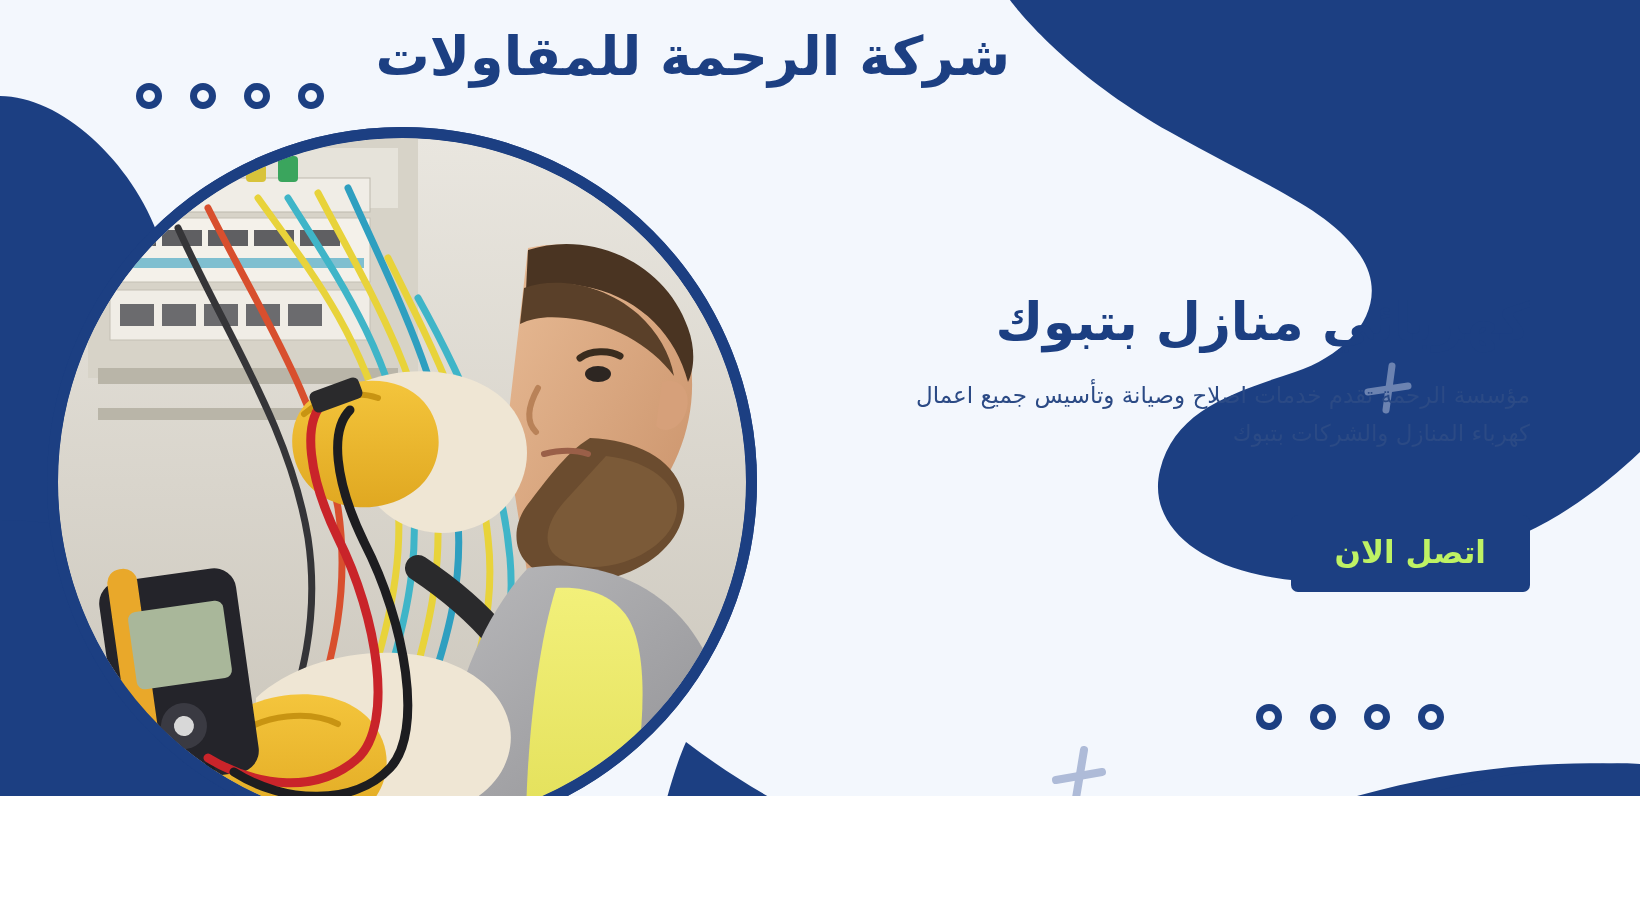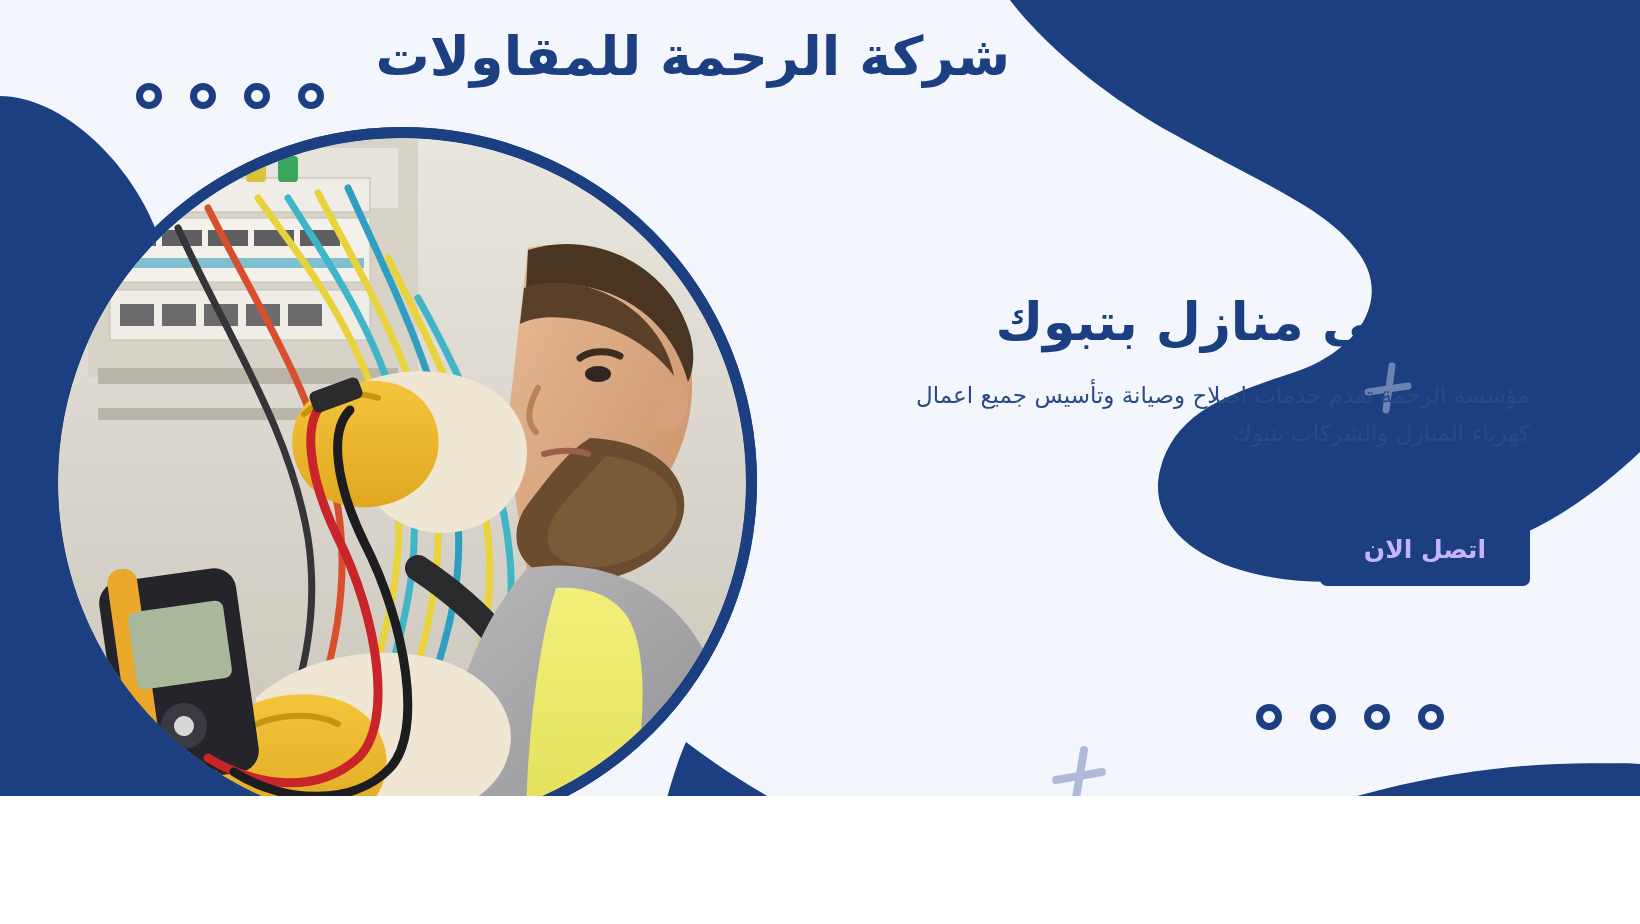--- a/index.html
+++ b/index.html
@@ -104,22 +104,22 @@
     font-size:23px;
     color:#2b4a85;
     line-height:1.65;
     margin:0;
     font-weight:normal;
   }
   #cta-button{
     display:inline-block;
     margin-top:62px;
     background:#1c3f82;
-    color:#c4b5fd;
-    font-size:25px;
+    color:#bef264;
+    font-size:31px;
     font-weight:bold;
     padding:22px 44px 24px 44px;
     border:none;
     border-radius:7px;
     cursor:pointer;
     font-family:inherit;
     line-height:1;
   }
   
   .plus{

